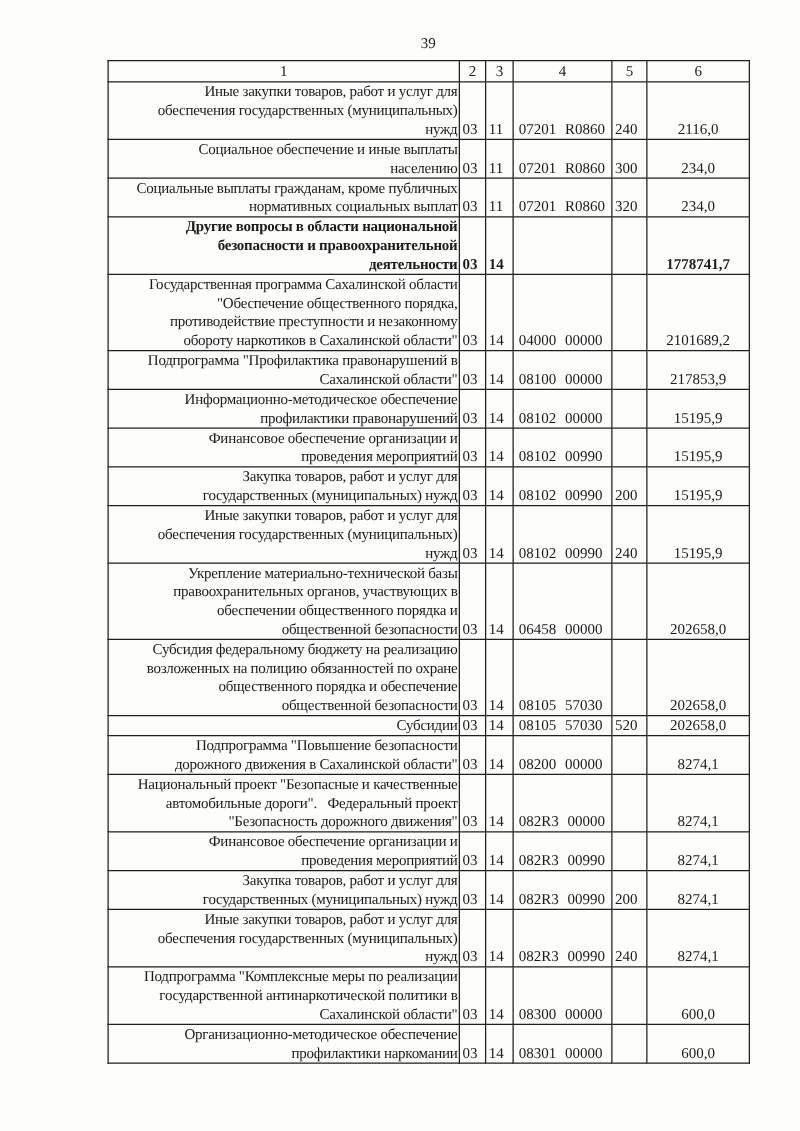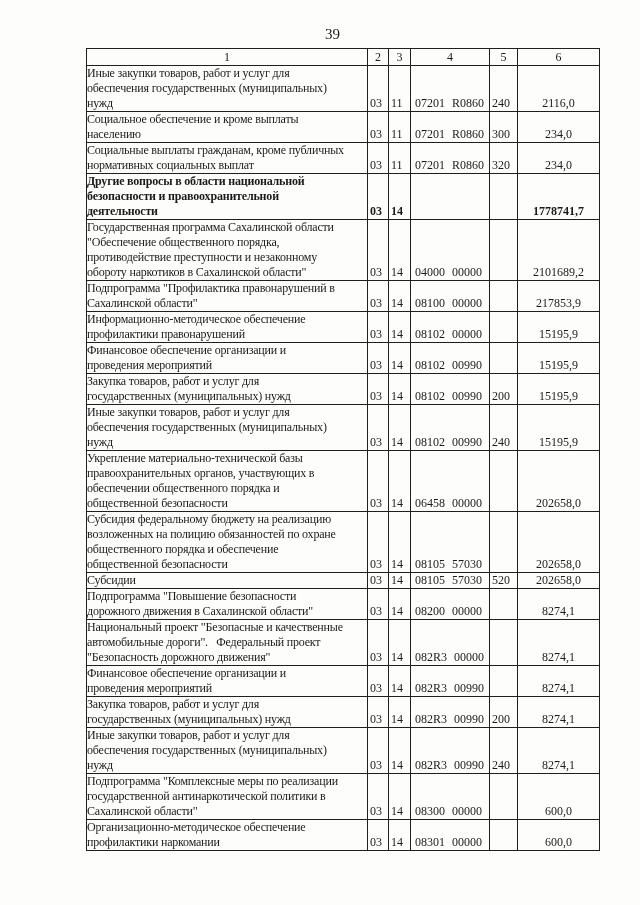--- a/index.html
+++ b/index.html
@@ -8,24 +8,24 @@
     width: 640px;
     height: 905px;
     background: #fdfdfc;
     font-family: "Liberation Serif", "DejaVu Serif", serif;
     color: #1b1b1b;
     overflow: hidden;
   }
   .page-number {
     position: absolute;
     top: 27px;
-    left: 76px;
+    left: 86px;
     width: 513px;
     text-align: center;
-    font-size: 15px;
+    font-size: 12px;
     line-height: 15px;
   }
   table.budget-table {
     position: absolute;
     top: 48px;
     left: 86px;
     width: 513px;
     border-collapse: collapse;
     table-layout: fixed;
     background: #fdfdfc;
@@ -42,24 +42,24 @@
     padding: 0;
     line-height: 15px;
   }
   .budget-table td {
     line-height: 15px;
     padding: 0 2px;
     vertical-align: bottom;
   }
   td.cell-name {
     vertical-align: top;
-    text-align: left;
+    text-align: right;
     white-space: pre-wrap;
     letter-spacing: -0.2px;
-    padding-left: 0;
+    padding-left: 18px;
     padding-right: 1px;
   }
   td.cell-code {
     text-align: left;
     padding-left: 2px;
     padding-right: 0;
   }
   td.cell-csr {
     word-spacing: 4px;
     padding-left: 4px;
@@ -99,21 +99,21 @@
     <td class="cell-name">Иные закупки товаров, работ и услуг для
 обеспечения государственных (муниципальных)
 нужд</td>
     <td class="cell-code">03</td>
     <td class="cell-code">11</td>
     <td class="cell-code cell-csr">07201 R0860</td>
     <td class="cell-code">240</td>
     <td class="cell-amount">2116,0</td>
   </tr>
         <tr>
-    <td class="cell-name">Социальное обеспечение и кроме выплаты
+    <td class="cell-name">Социальное обеспечение и иные выплаты
 населению</td>
     <td class="cell-code">03</td>
     <td class="cell-code">11</td>
     <td class="cell-code cell-csr">07201 R0860</td>
     <td class="cell-code">300</td>
     <td class="cell-amount">234,0</td>
   </tr>
         <tr>
     <td class="cell-name">Социальные выплаты гражданам, кроме публичных
 нормативных социальных выплат</td>

